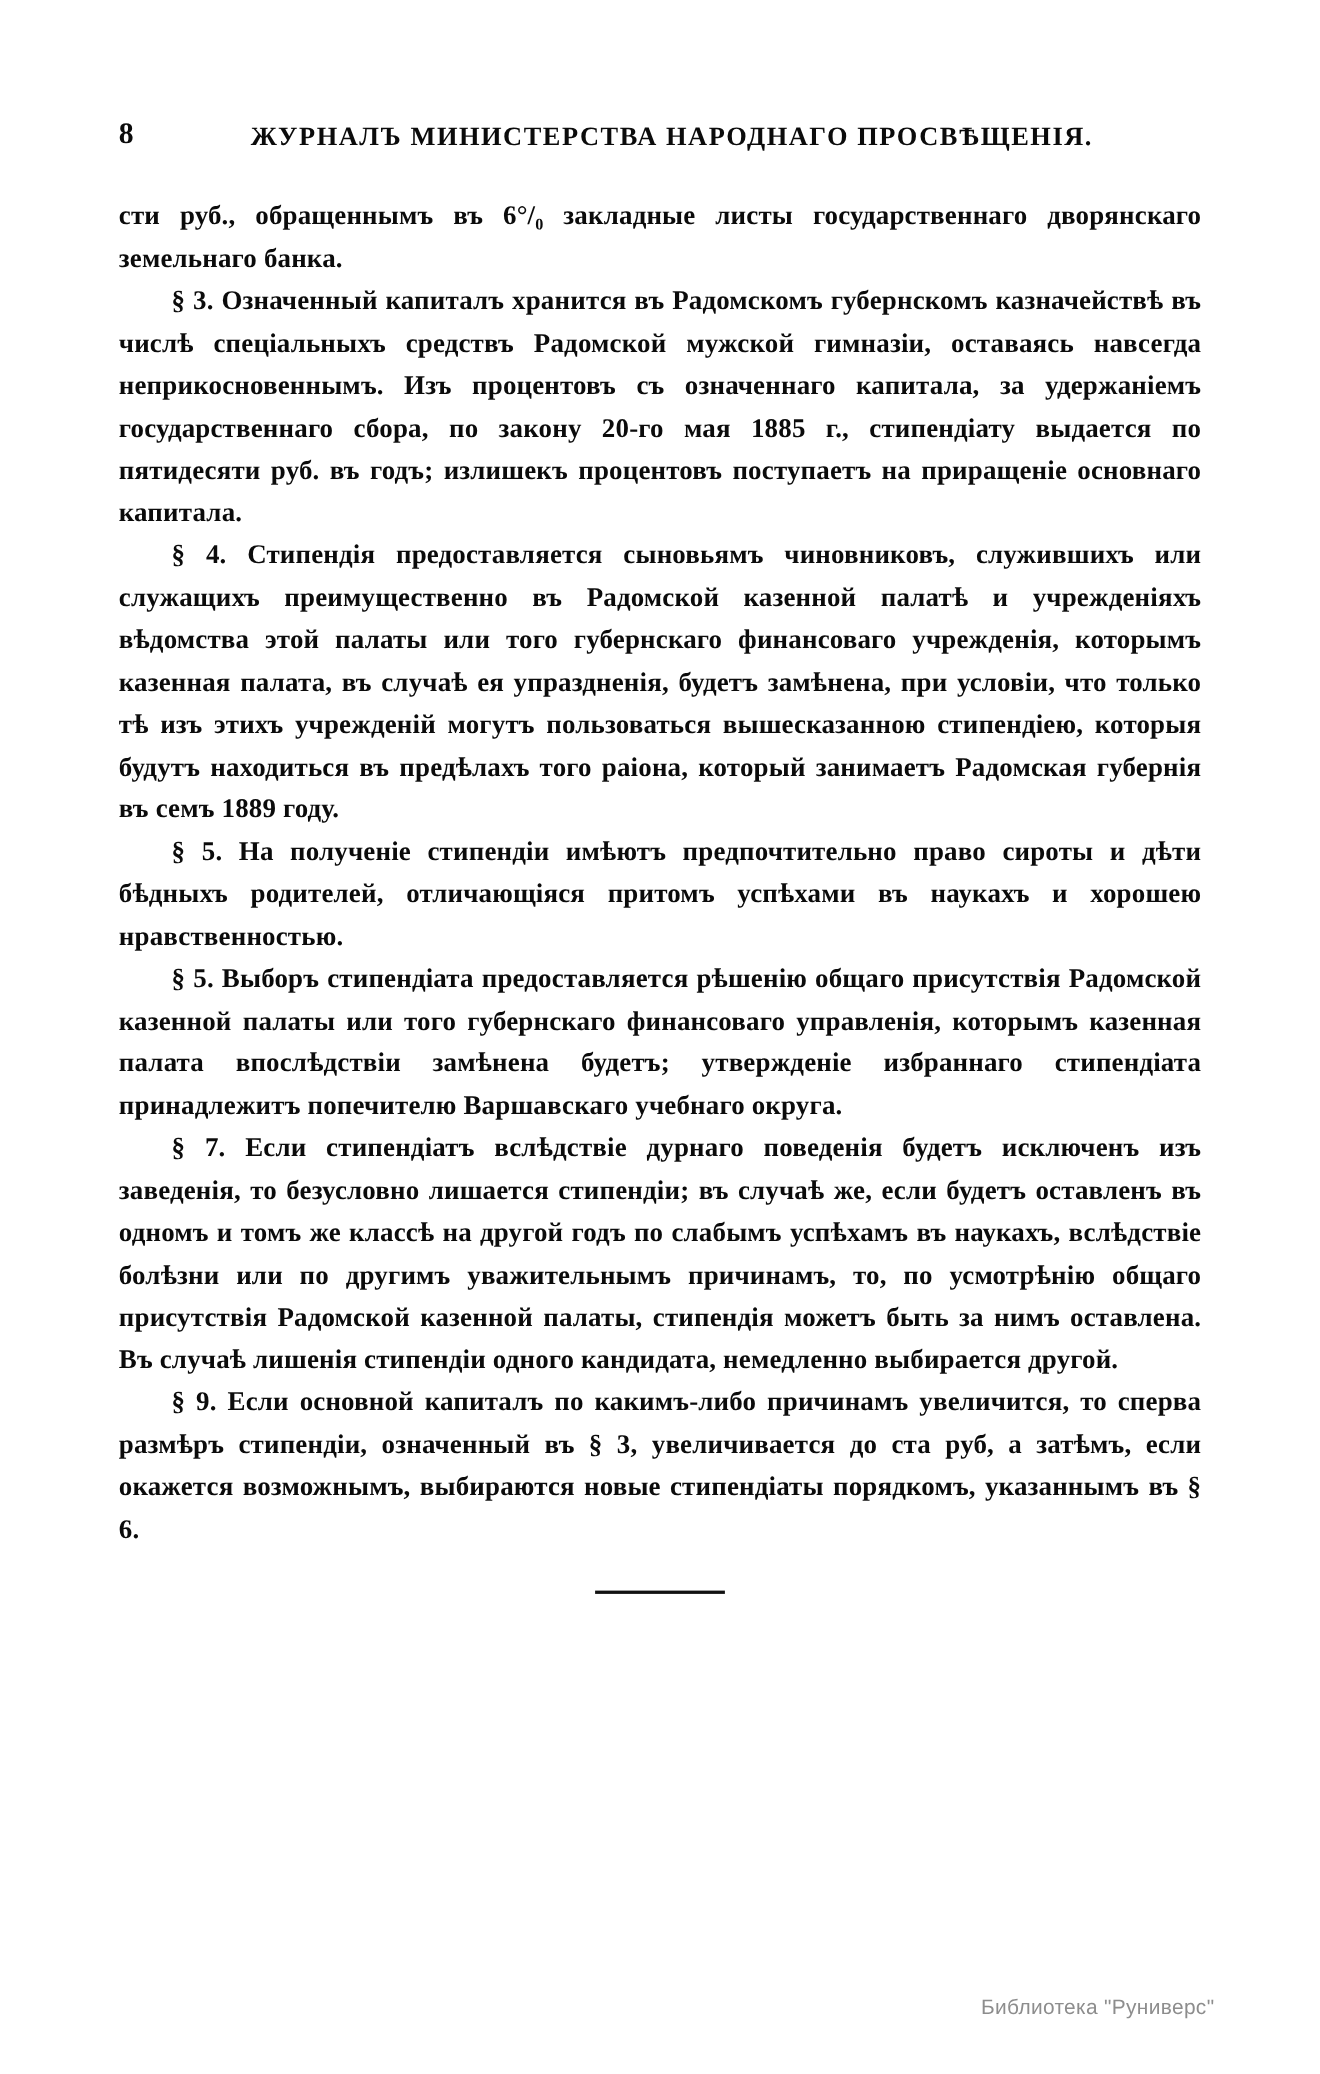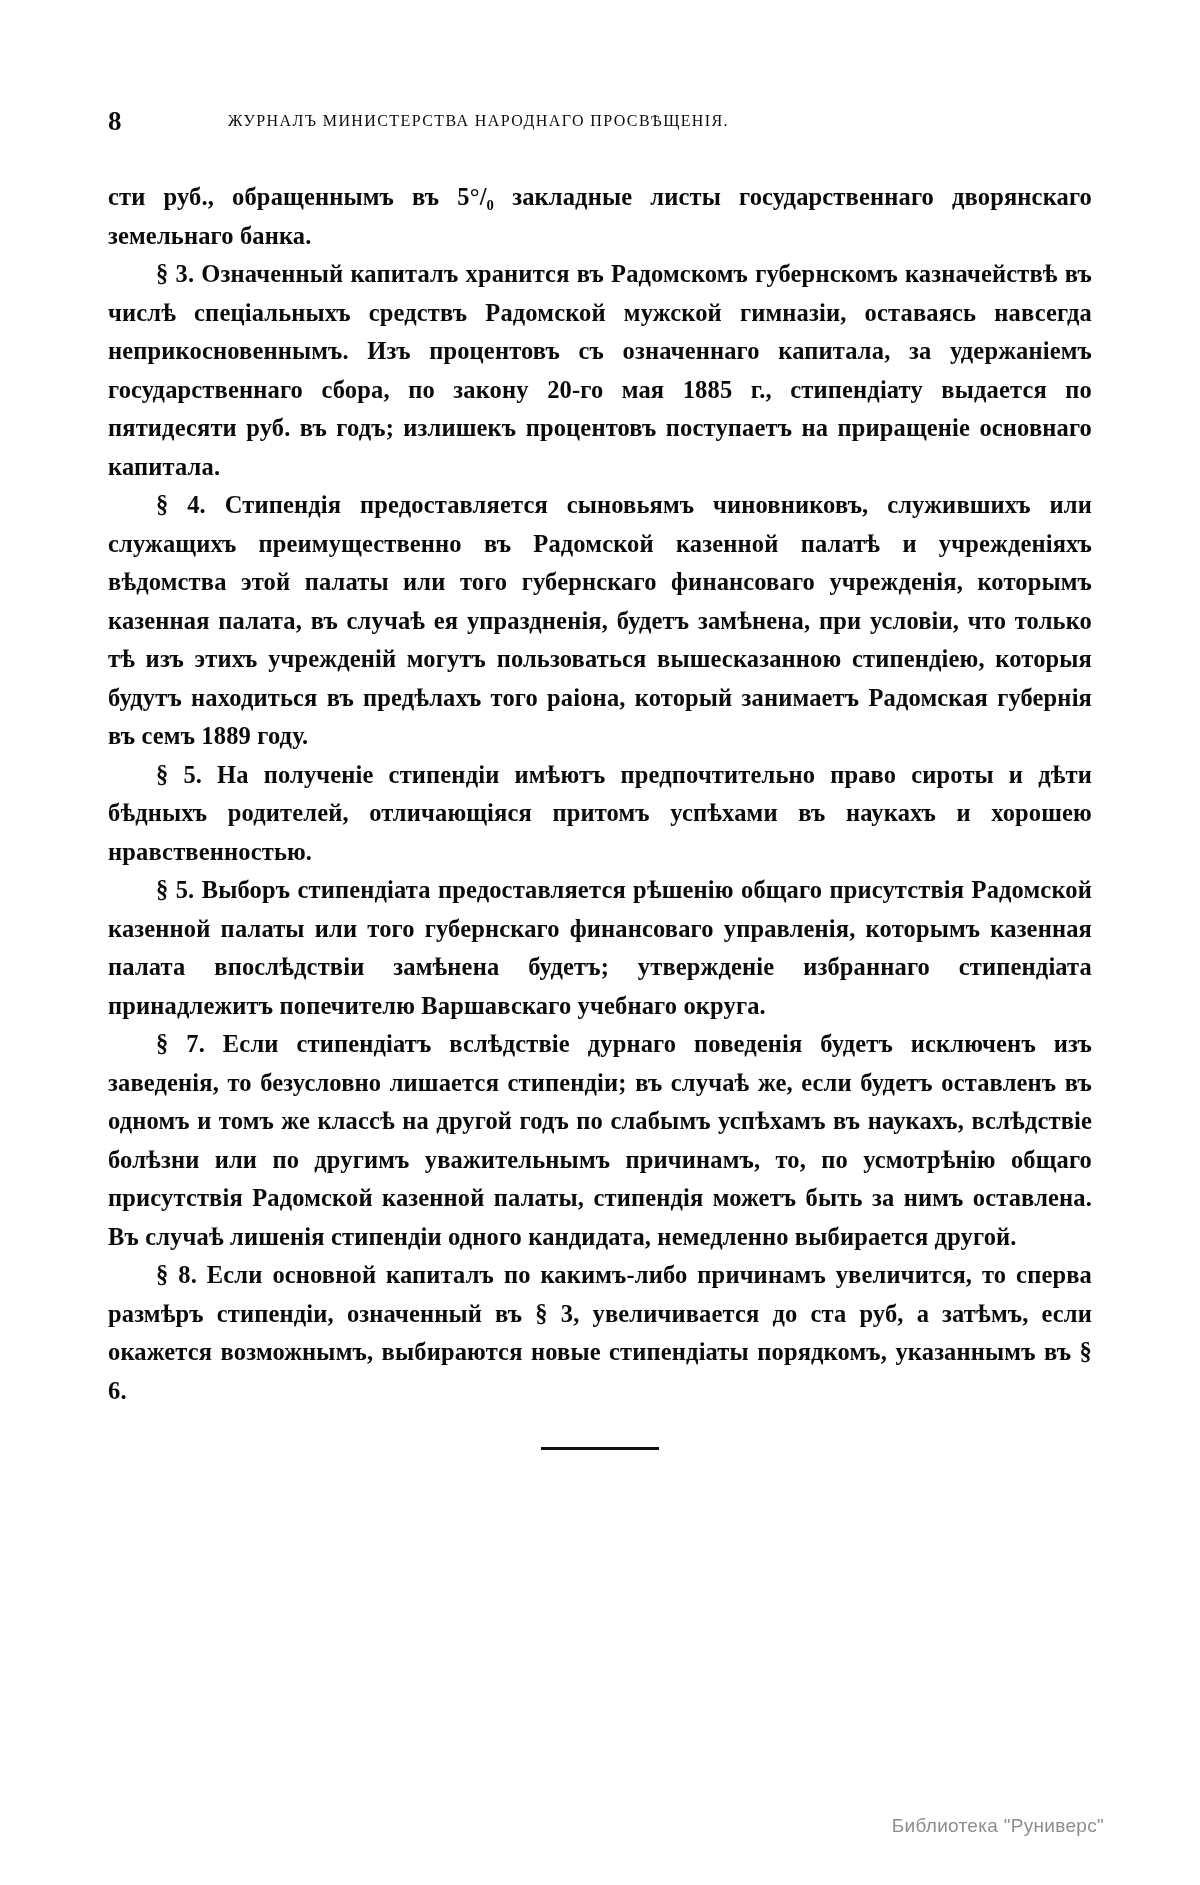--- a/index.html
+++ b/index.html
@@ -40,22 +40,22 @@
     font-size: 27px;
     font-weight: bold;
     letter-spacing: 0.5px;
   }
   .head-title {
     position: absolute;
     left: 120px;
     right: 0;
     top: 8px;
     text-align: left;
-    font-size: 16px;
-    font-weight: normal;
+    font-size: 24px;
+    font-weight: bold;
     letter-spacing: 1.4px;
     text-transform: uppercase;
     font-variant: small-caps;
     white-space: nowrap;
   }
 
   
   .body-text {
     font-size: 24.5px;
     line-height: 38.5px;
@@ -101,27 +101,27 @@
 <body>
 
 <div class="page">
 
   <div class="running-head">
     <span class="folio">8</span>
     <span class="head-title">Журналъ министерства народнаго просвѣщенія.</span>
   </div>
 
   <div class="body-text">
-    <p class="noindent">сти руб., обращеннымъ въ 5°/₀ закладные листы государственнаго дворянскаго земельнаго банка.</p>
+    <p class="noindent">сти руб., обращеннымъ въ 6°/₀ закладные листы государственнаго дворянскаго земельнаго банка.</p>
     <p class="indent">§ 3. Означенный капиталъ хранится въ Радомскомъ губернскомъ казначействѣ въ числѣ спеціальныхъ средствъ Радомской мужской гимназіи, оставаясь навсегда неприкосновеннымъ. Изъ процентовъ съ означеннаго капитала, за удержаніемъ государственнаго сбора, по закону 20-го мая 1885 г., стипендіату выдается по пятидесяти руб. въ годъ; излишекъ процентовъ поступаетъ на приращеніе основнаго капитала.</p>
     <p class="indent">§ 4. Стипендія предоставляется сыновьямъ чиновниковъ, служившихъ или служащихъ преимущественно въ Радомской казенной палатѣ и учрежденіяхъ вѣдомства этой палаты или того губернскаго финансоваго учрежденія, которымъ казенная палата, въ случаѣ ея упраздненія, будетъ замѣнена, при условіи, что только тѣ изъ этихъ учрежденій могутъ пользоваться вышесказанною стипендіею, которыя будутъ находиться въ предѣлахъ того раіона, который занимаетъ Радомская губернія въ семъ 1889 году.</p>
     <p class="indent">§ 5. На полученіе стипендіи имѣютъ предпочтительно право сироты и дѣти бѣдныхъ родителей, отличающіяся притомъ успѣхами въ наукахъ и хорошею нравственностью.</p>
     <p class="indent">§ 5. Выборъ стипендіата предоставляется рѣшенію общаго присутствія Радомской казенной палаты или того губернскаго финансоваго управленія, которымъ казенная палата впослѣдствіи замѣнена будетъ; утвержденіе избраннаго стипендіата принадлежитъ попечителю Варшавскаго учебнаго округа.</p>
     <p class="indent">§ 7. Если стипендіатъ вслѣдствіе дурнаго поведенія будетъ исключенъ изъ заведенія, то безусловно лишается стипендіи; въ случаѣ же, если будетъ оставленъ въ одномъ и томъ же классѣ на другой годъ по слабымъ успѣхамъ въ наукахъ, вслѣдствіе болѣзни или по другимъ уважительнымъ причинамъ, то, по усмотрѣнію общаго присутствія Радомской казенной палаты, стипендія можетъ быть за нимъ оставлена. Въ случаѣ лишенія стипендіи одного кандидата, немедленно выбирается другой.</p>
-    <p class="indent">§ 8. Если основной капиталъ по какимъ-либо причинамъ увеличится, то сперва размѣръ стипендіи, означенный въ § 3, увеличивается до ста руб, а затѣмъ, если окажется возможнымъ, выбираются новые стипендіаты порядкомъ, указаннымъ въ § 6.</p>
+    <p class="indent">§ 9. Если основной капиталъ по какимъ-либо причинамъ увеличится, то сперва размѣръ стипендіи, означенный въ § 3, увеличивается до ста руб, а затѣмъ, если окажется возможнымъ, выбираются новые стипендіаты порядкомъ, указаннымъ въ § 6.</p>
   </div>
 
   <div class="rule-wrap">
     <span class="rule"></span>
   </div>
 
 </div>
 
 <div class="footer-note">Библиотека "Руниверс"</div>
 

